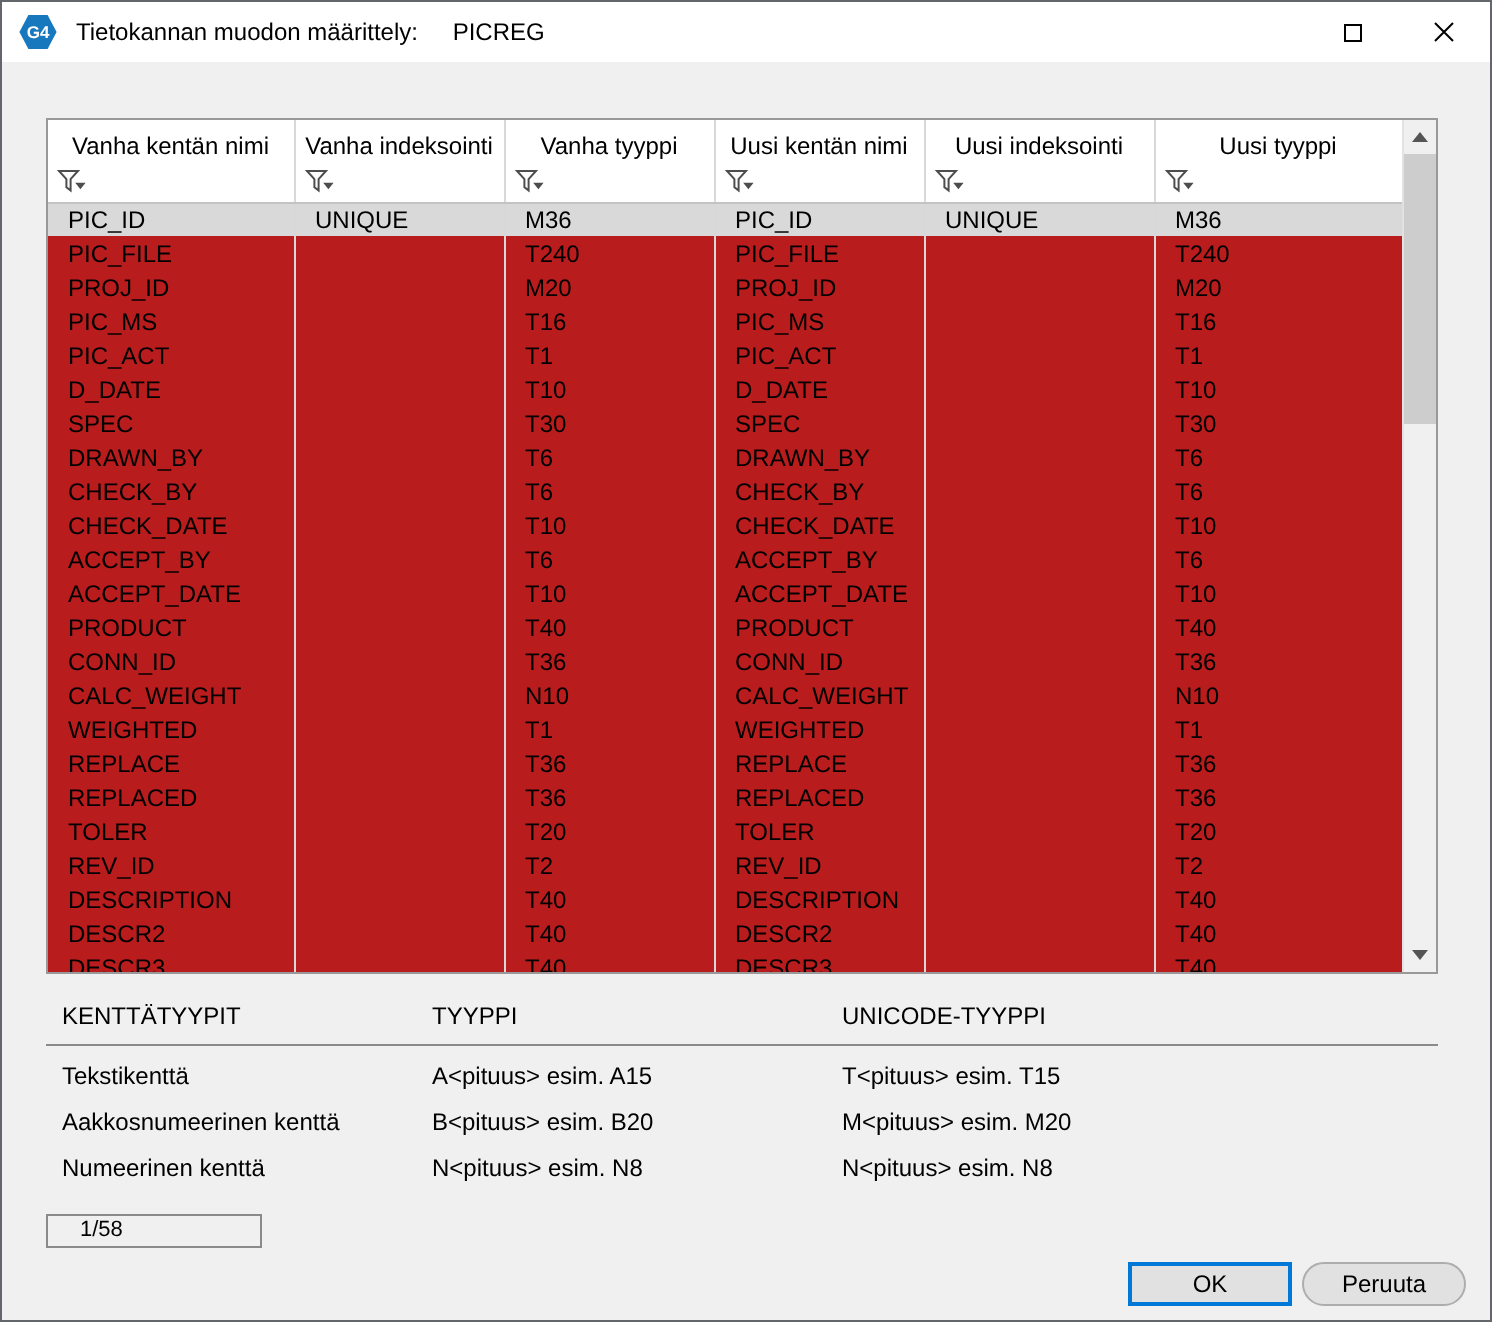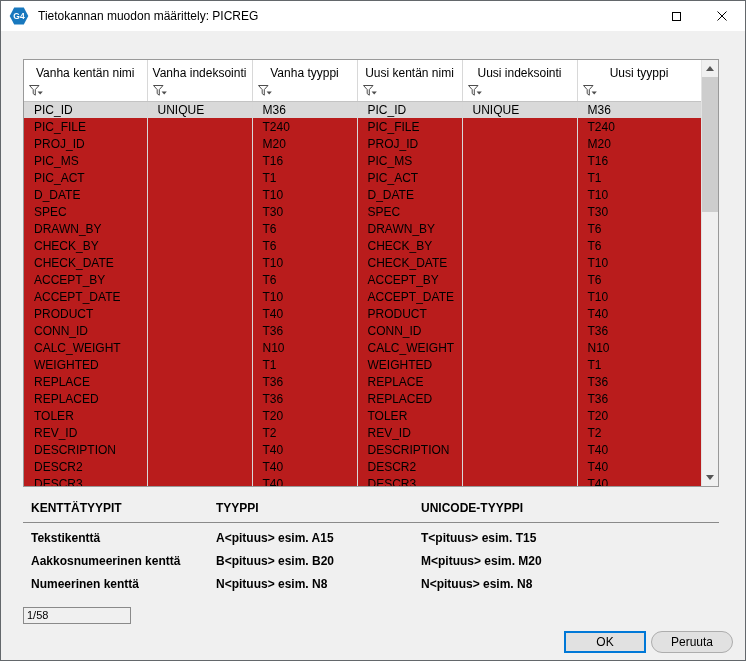--- a/index.html
+++ b/index.html
@@ -7,21 +7,21 @@
   body { font-family: "Liberation Sans", sans-serif; background: #f0f0f0; }
 
   .window { position: relative; width: 746px; height: 661px; background: #f0f0f0;
             border: 1px solid #63676b; overflow: hidden; }
 
   
   .titlebar { position: absolute; top: 0; left: 0; right: 0; height: 30px;
               background: #ffffff; display: flex; align-items: center; }
   .app-icon { margin-left: 8px; width: 20px; height: 20px; flex: 0 0 auto; }
   .title { margin-left: 9px; font-size: 12px; color: #000; white-space: nowrap; }
-  .title-doc { }
+  .title-doc { margin-left: 14px; }
   .win-buttons { position: absolute; right: 0; top: 0; height: 30px; display: flex; }
   .win-btn { width: 46px; height: 30px; display: flex; align-items: center;
              justify-content: center; background: #fff; cursor: default; }
   .max-glyph { width: 9px; height: 9px; border: 1px solid #000; display: block; }
 
   
   .grid-panel { position: absolute; left: 22px; top: 58px; width: 696px; height: 428px;
                 background: #b91c1c; border: 1px solid #999; }
   .grid-clip { position: absolute; left: 0; top: 0; right: 17px; bottom: 0; overflow: hidden; }
   table.grid { border-collapse: collapse; table-layout: fixed; width: 677px;
@@ -45,29 +45,29 @@
   .sb-up { top: 0; } .sb-down { bottom: 0; }
   .tri-up { width: 0; height: 0; border-left: 4px solid transparent;
             border-right: 4px solid transparent; border-bottom: 5px solid #555; }
   .tri-down { width: 0; height: 0; border-left: 4px solid transparent;
               border-right: 4px solid transparent; border-top: 5px solid #555; }
   .sb-thumb { position: absolute; left: 0; top: 17px; width: 16px; height: 135px;
               background: #cdcdcd; }
 
   
   .legend { position: absolute; left: 22px; top: 497px; width: 696px; font-size: 12px; color: #000; }
-  .legend-row { position: relative; height: 23px; font-weight: bold; }
+  .legend-row { position: relative; height: 23px; }
   .legend-row span { position: absolute; top: 3px; white-space: nowrap; }
   .lc1 { left: 8px; } .lc2 { left: 193px; } .lc3 { left: 398px; }
   .legend-rule { height: 1px; background: #8a8a8a; margin: 1px 0 5px 0; }
 
   
   .status-box { position: absolute; left: 22px; top: 606px; width: 108px; height: 17px;
                 border: 1px solid #8a8a8a; background: #f0f0f0; font-size: 11px;
-                padding: 1px 3px; color: #000; }
+                padding: 1px 16px; color: #000; }
   .btn { position: absolute; top: 630px; width: 82px; height: 22px; font-size: 12px;
          font-family: "Liberation Sans", sans-serif; background: #e1e1e1;
          border: 1px solid #adadad; color: #000; border-radius: 0; cursor: default; }
   .btn-ok { left: 563px; border: 1px solid #0078d7; box-shadow: inset 0 0 0 1px #0078d7; }
   .btn-cancel { left: 650px; border-radius: 11px; }
 </style>
 </head>
 <body>
 
 <div class="window">

